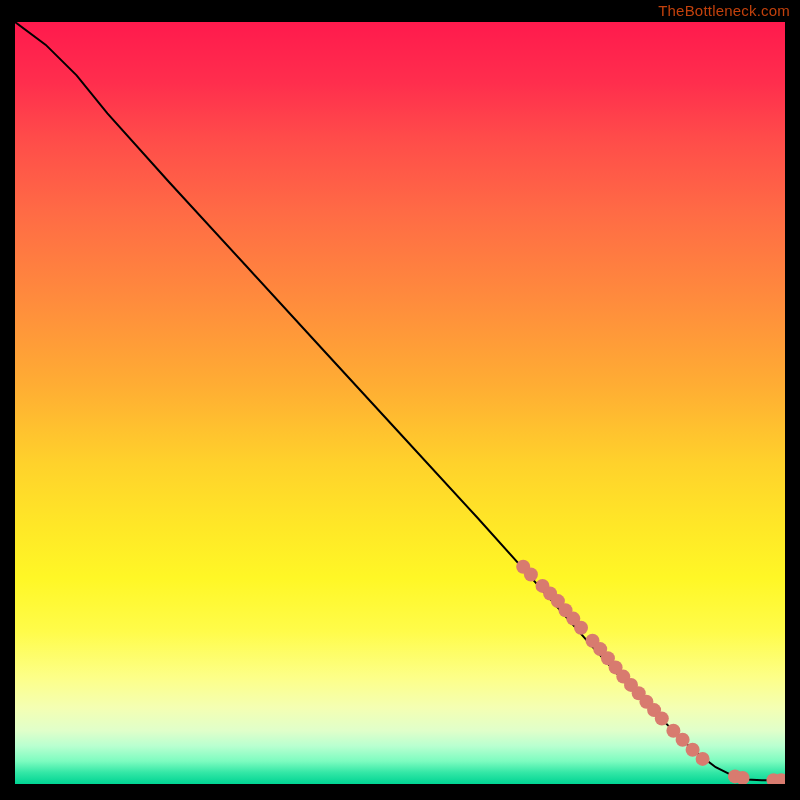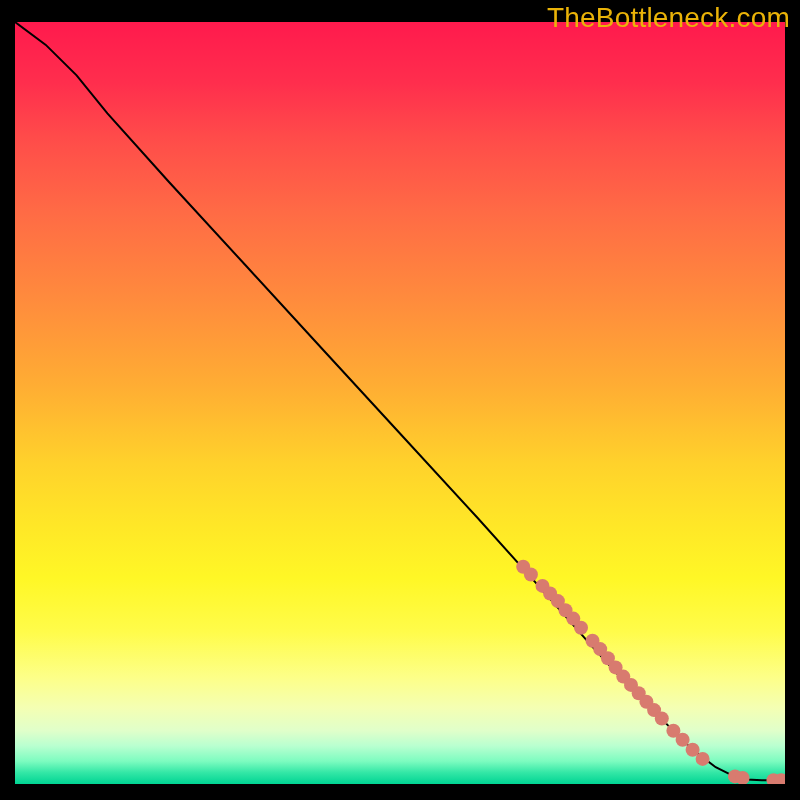--- a/index.html
+++ b/index.html
@@ -8,23 +8,23 @@
     height: 800px;
     background: #000;
     position: relative;
     font-family: Arial, Helvetica, sans-serif;
     overflow: hidden;
   }
   .watermark {
     position: absolute;
     top: 2px;
     right: 10px;
-    font-size: 28px;
+    font-size: 15px;
     font-weight: 400;
-    color: #eab308;
+    color: #c2410c;
     z-index: 50;
     letter-spacing: 0.2px;
   }
   .plot {
     position: absolute;
     left: 15px;
     top: 22px;
     width: 770px;
     height: 762px;
   }

